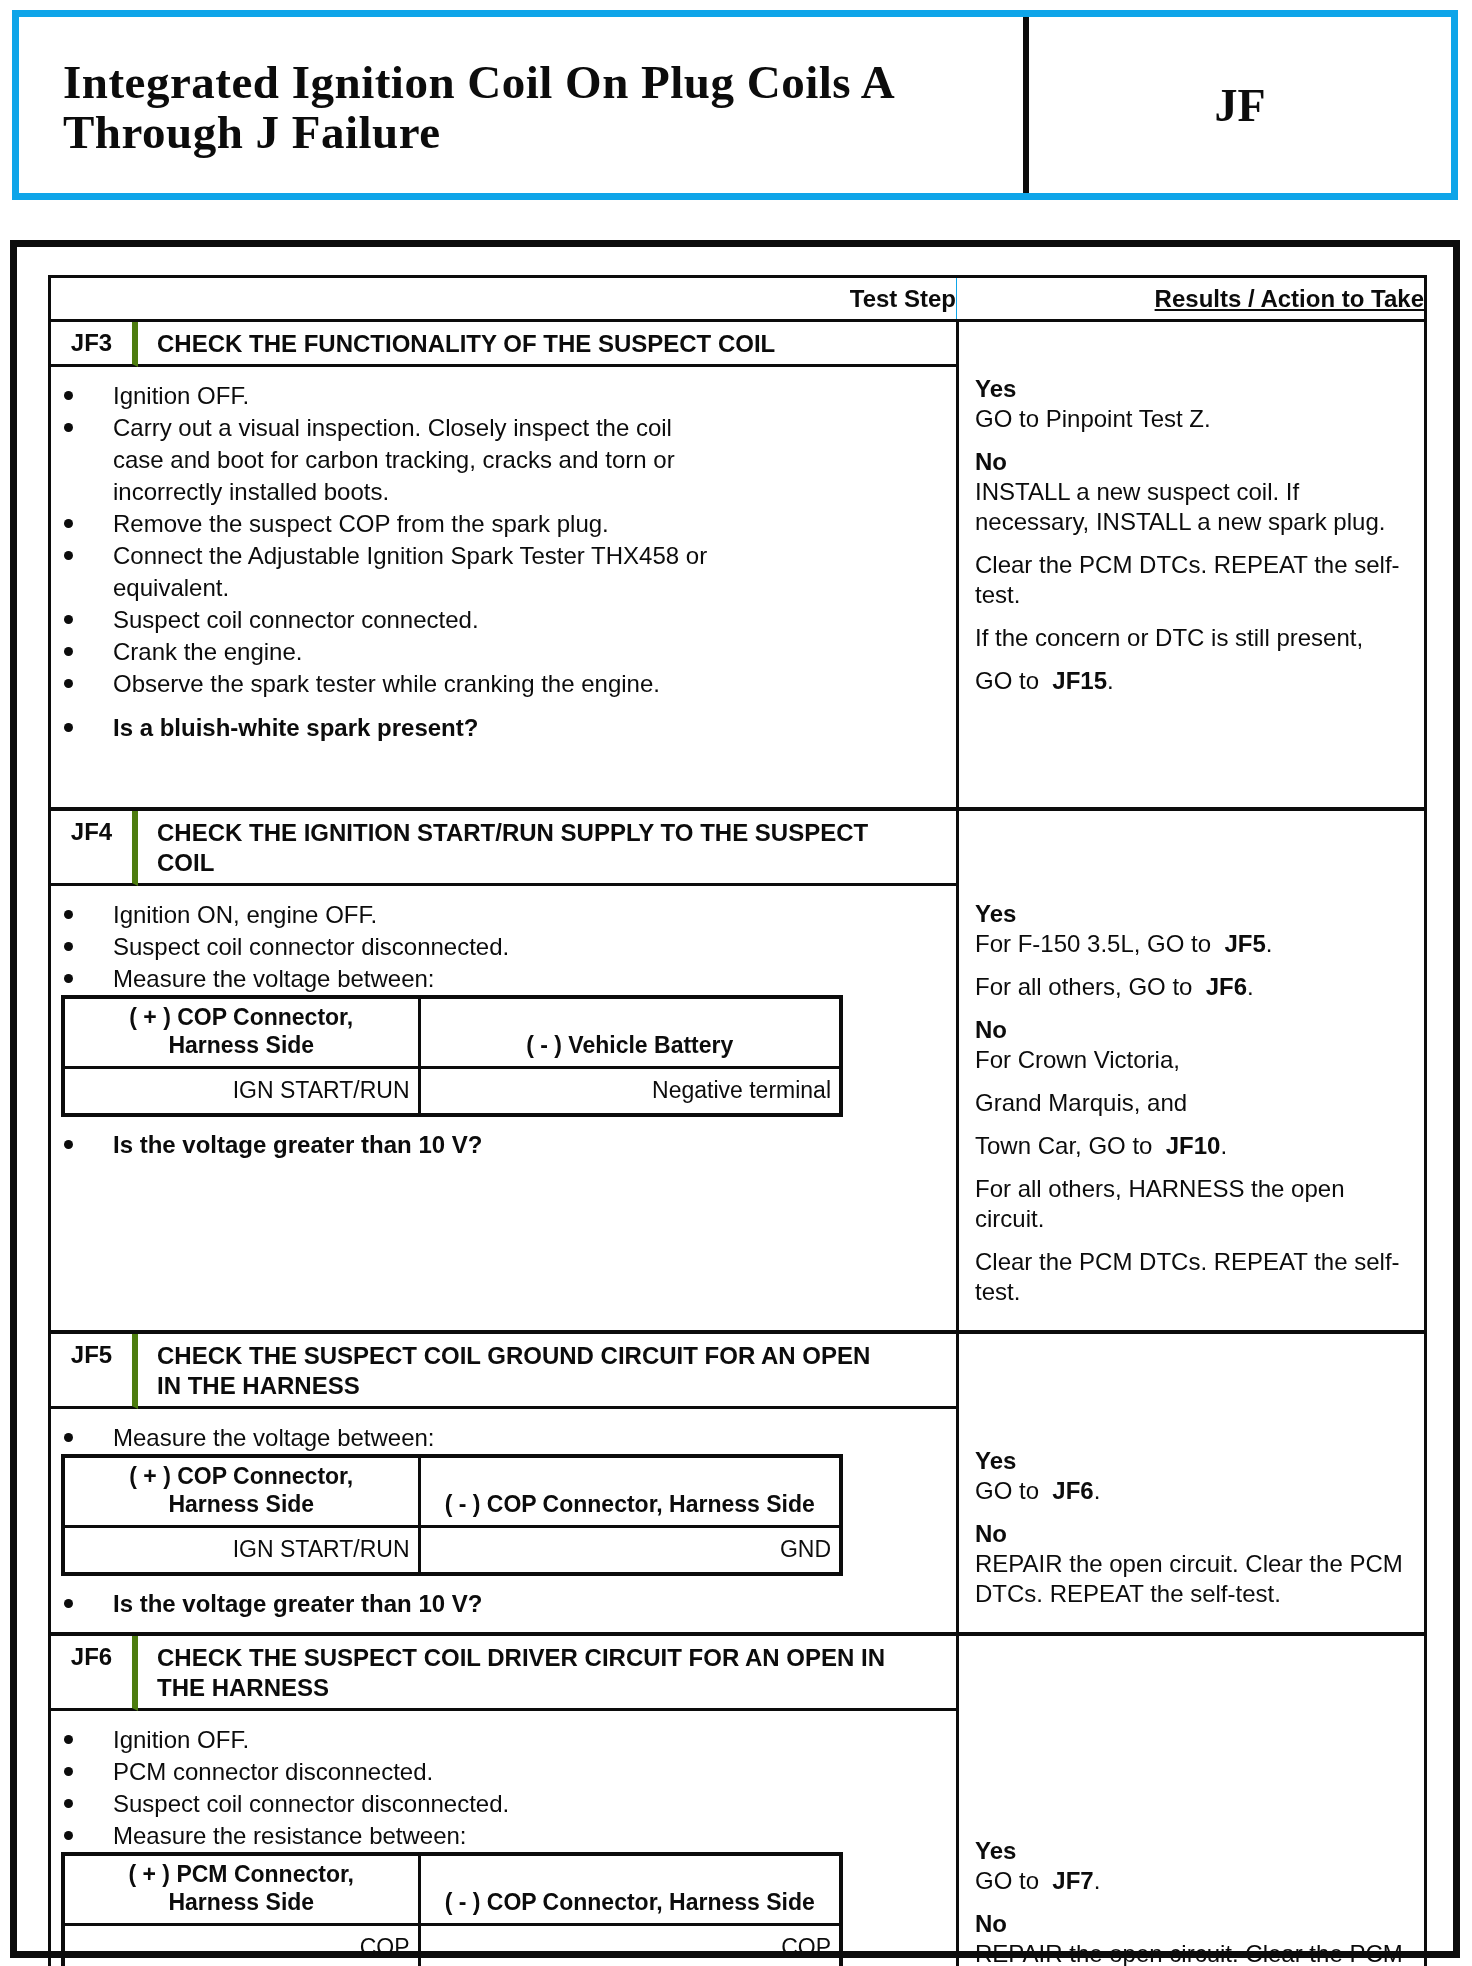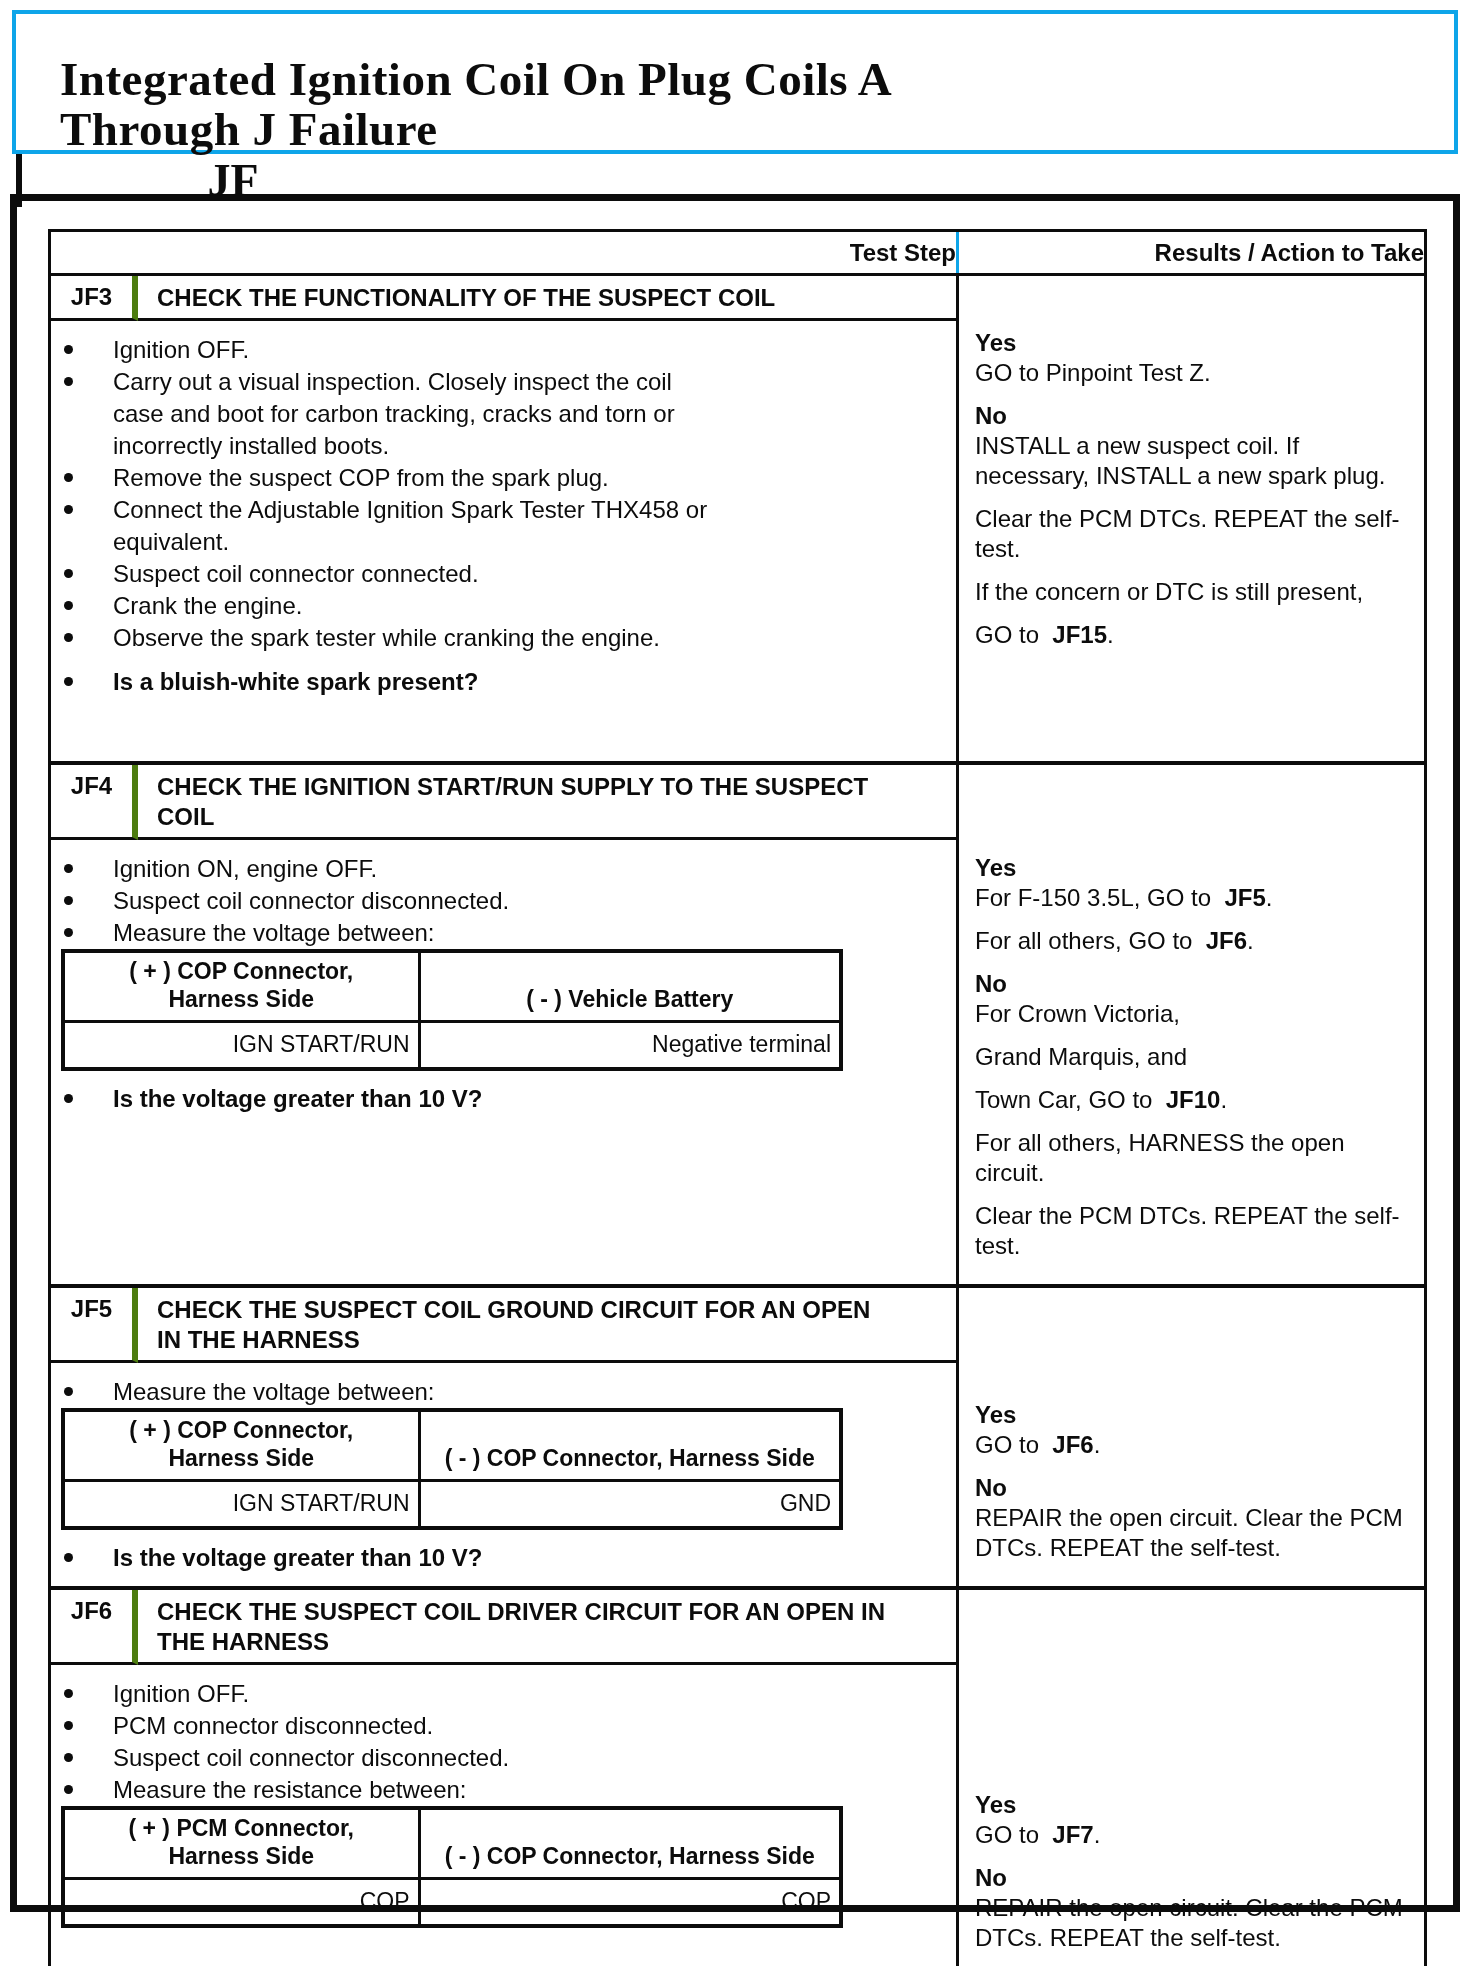--- a/index.html
+++ b/index.html
@@ -2,24 +2,23 @@
 <html><head>
 <meta charset="utf-8">
 <style>
   * { box-sizing: border-box; margin: 0; padding: 0; }
   html, body { width: 1472px; height: 1966px; background: #fff; overflow: hidden; }
   body { font-family: "Liberation Sans", sans-serif; color: #0c0c0c; }
 
   
   .title-bar {
     margin: 10px 14px 0 12px;
-    height: 144px;
-    border: 4px solid #0ea5e9;
+    height: 190px;
+    border: 7px solid #0ea5e9;
     display: flex;
-    flex-direction: column;
   }
   .title-left {
     flex: 1;
     padding: 40px 10px 0 44px;
   }
   .title-left h1 {
     font-family: "Liberation Serif", serif;
     font-weight: bold;
     font-size: 47px;
     line-height: 50px;
@@ -54,21 +53,21 @@
     display: grid;
     grid-template-columns: 905px 1fr;
     border-bottom: 3px solid #0c0c0c;
   }
   .thead .th {
     font-weight: bold;
     font-size: 24px;
     text-align: right;
     padding: 7px 0 6px;
   }
-  .thead .th-results { border-left: 3px solid #0ea5e9; }
+  .thead .th-results { border-left: 1px solid #0ea5e9; text-decoration: underline; }
 
   .section {
     display: grid;
     grid-template-columns: 87px 818px 1fr;
     grid-template-areas:
       "id title results"
       "body body results";
     grid-template-rows: auto 1fr;
   }
   .section + .section { border-top: 4px solid #0c0c0c; }

